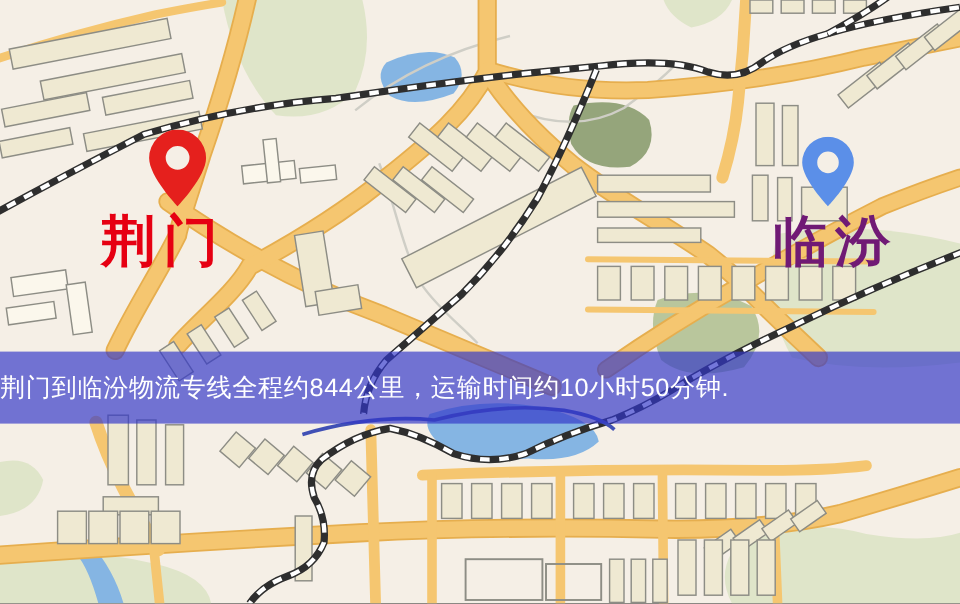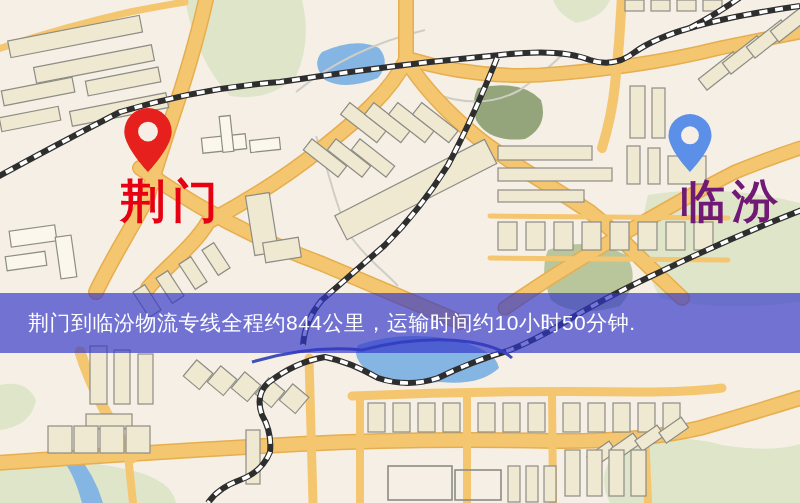--- a/index.html
+++ b/index.html
@@ -7,25 +7,25 @@
     position:relative;width:800px;height:503px;overflow:hidden;
     font-family:"Liberation Sans","DejaVu Sans",sans-serif;
     background:#f5efe6;
   }
   .stage svg.map{position:absolute;left:0;top:0;}
   .banner{
     position:absolute;left:0;top:293px;width:800px;height:60px;
     background:rgba(50,55,200,0.68);
     display:flex;align-items:center;
     color:#ffffff;font-size:21px;letter-spacing:0.5px;
-    padding-left:28px;box-sizing:border-box;white-space:nowrap;
+    box-sizing:border-box;white-space:nowrap;
   }
   .city-label{
     position:absolute;font-weight:700;font-size:46px;letter-spacing:6px;
-    line-height:1;white-space:nowrap;margin-left:36px;
+    line-height:1;white-space:nowrap;
   }
   .city-label.origin{left:84px;top:178px;color:#e60012;}
   .city-label.dest{left:644px;top:178px;color:#701a75;}
   .pin{position:absolute;}
   .pin.origin{left:124px;top:108px;width:48px;height:64px;}
   .pin.dest{left:668px;top:114px;width:44px;height:58px;}
 </style>
 </head>
 <body>
 

